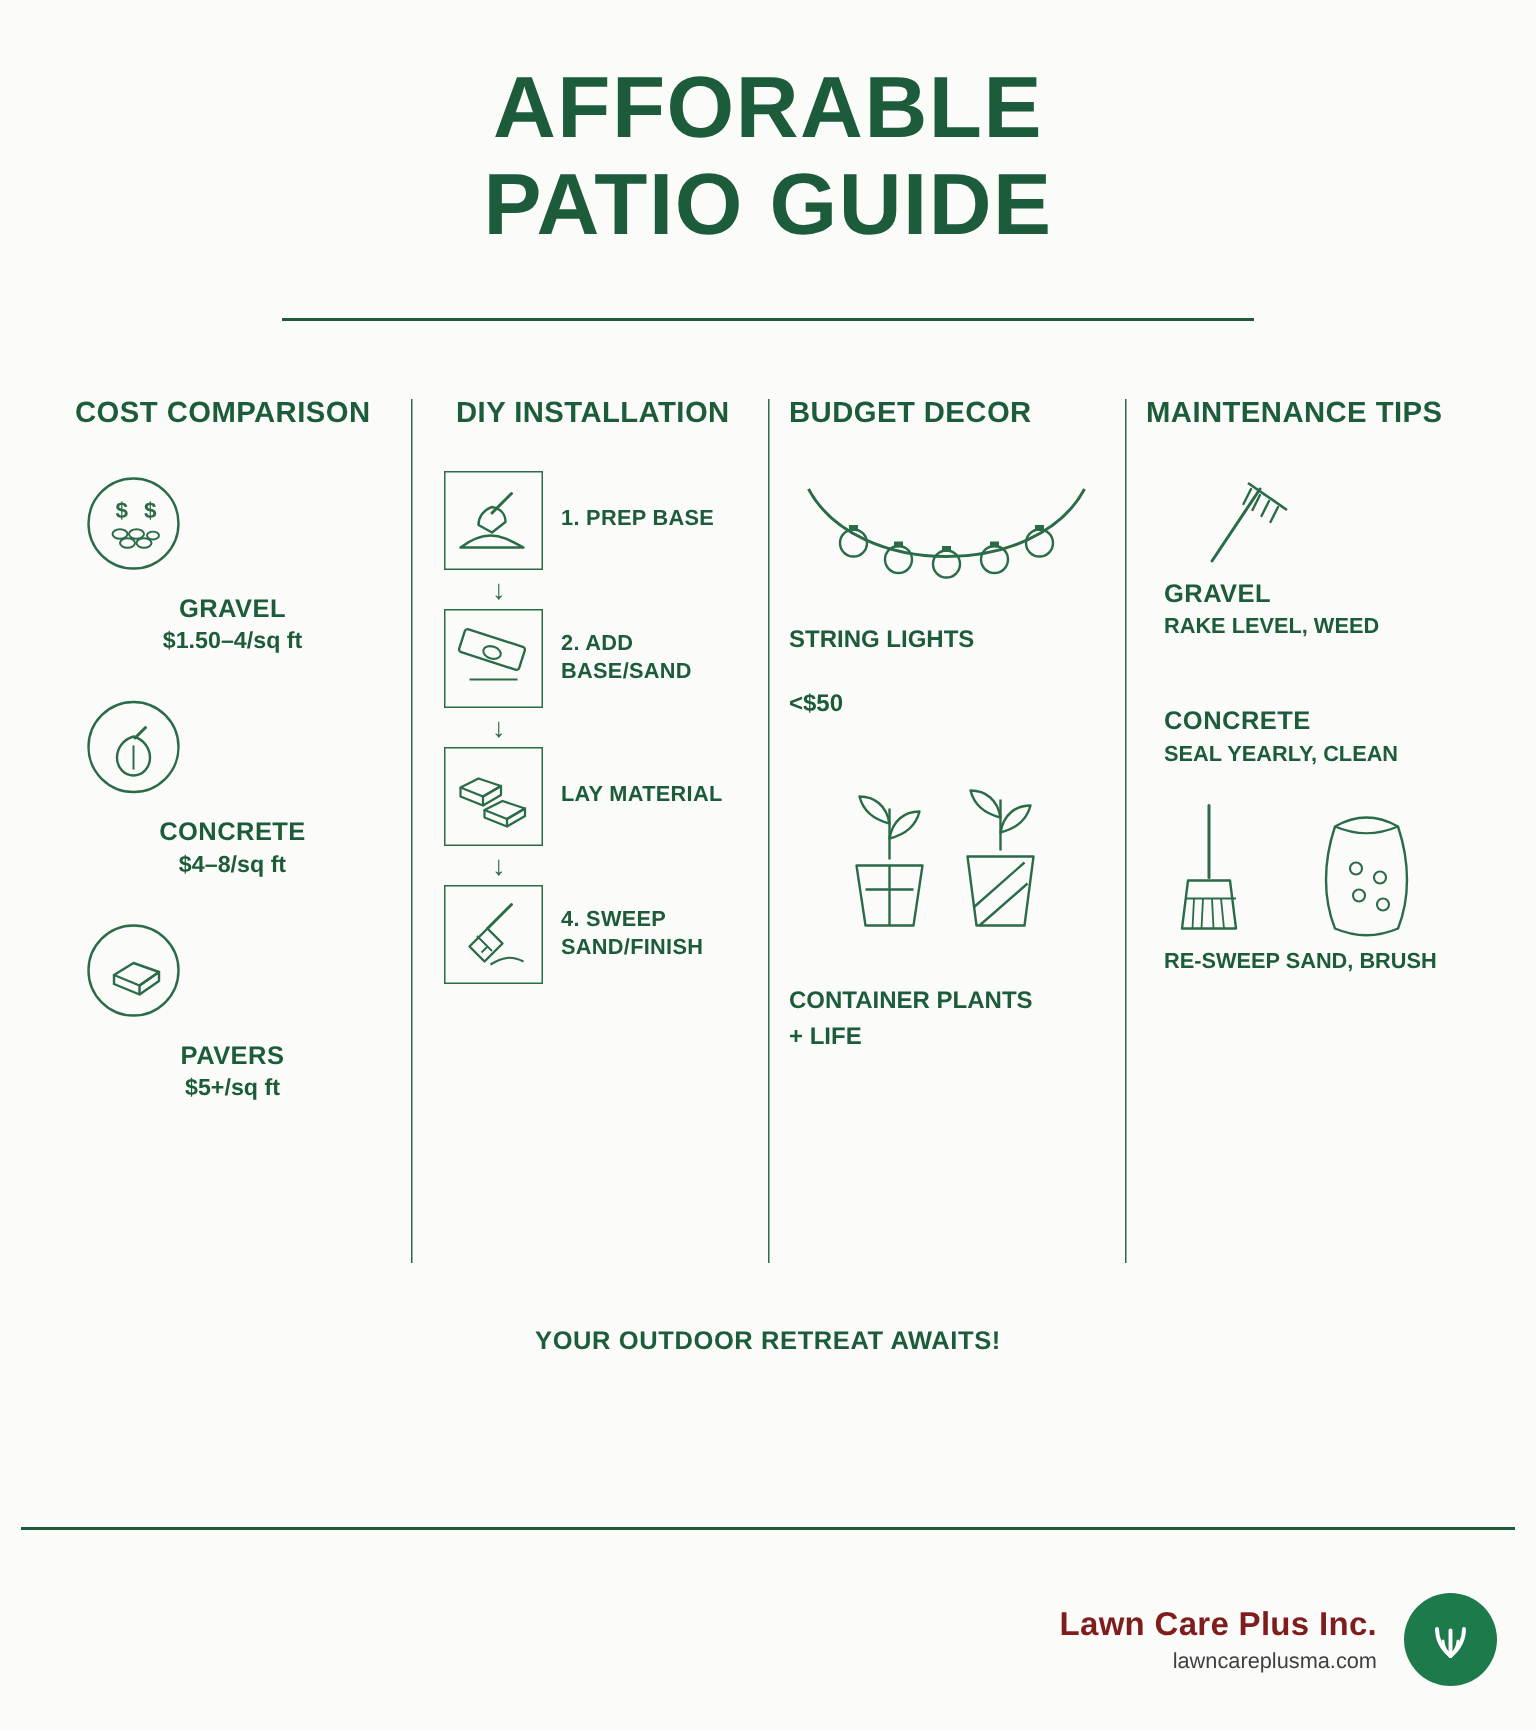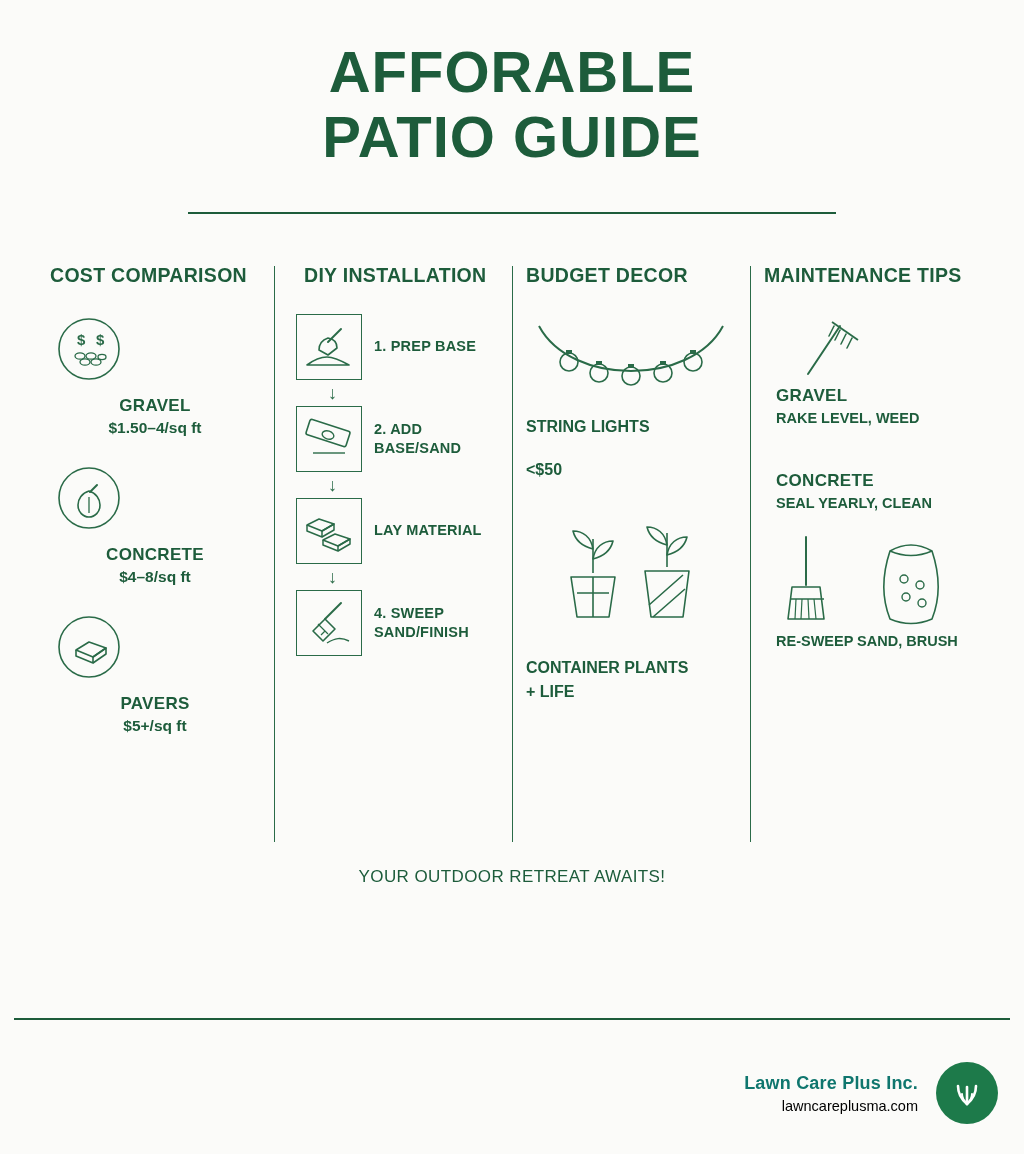--- a/index.html
+++ b/index.html
@@ -160,23 +160,23 @@
     display: flex;
     align-items: flex-end;
     gap: 18px;
     margin-top: 16px;
   }
 
   
   .tagline {
     text-align: center;
     font-size: 17px;
-    font-weight: normal;
+    font-weight: bold;
     letter-spacing: 0.4px;
-    margin-top: 25px;
+    margin-top: 42px;
   }
 
   
   .bottom-rule {
     position: absolute;
     left: 14px;
     right: 14px;
     bottom: 134px;
     height: 2px;
     background: #1d5c3b;
@@ -186,28 +186,28 @@
     right: 26px;
     bottom: 30px;
     display: flex;
     align-items: center;
     gap: 18px;
   }
   .brand-text {
     text-align: right;
   }
   .brand-name {
-    font-size: 18px;
-    font-weight: bold;
-    color: #0f766e;
+    font-size: 22px;
+    font-weight: bold;
+    color: #7f1d1d;
     letter-spacing: 0.2px;
   }
   .brand-url {
     font-size: 14.5px;
-    color: #000000;
+    color: #404040;
     margin-top: 4px;
   }
   .brand-logo {
     width: 62px;
     height: 62px;
     border-radius: 50%;
     background: #1d7a4a;
     display: flex;
     align-items: center;
     justify-content: center;

